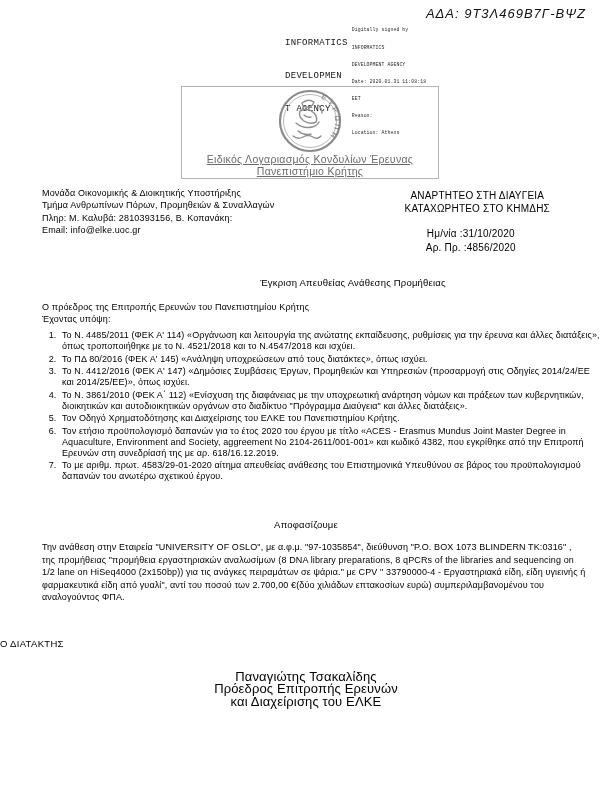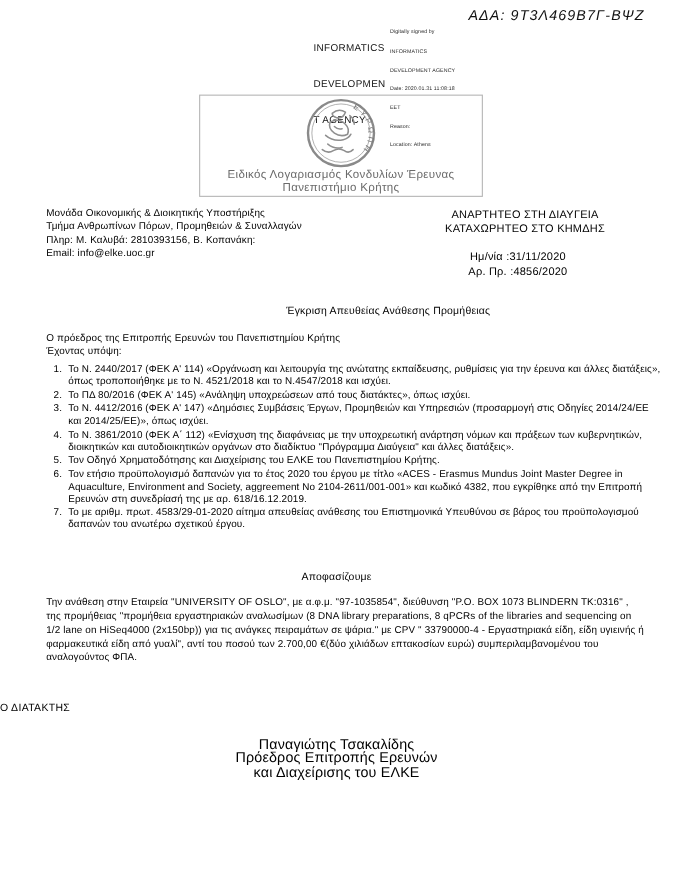--- a/index.html
+++ b/index.html
@@ -13,41 +13,41 @@
     overflow:hidden;
   }
   
   .ada{
     position:absolute;top:6px;right:26px;
     font-size:13px;letter-spacing:1px;color:#111;
     white-space:nowrap;
     font-style:italic;
   }
   
-  .stamp{position:absolute;left:285px;top:16px;display:flex;}
+  .stamp{position:absolute;left:285px;top:16px;display:flex;font-family:Liberation Mono, monospace;}
   .stamp-signer{
     font-size:9px;line-height:11px;color:#151515;letter-spacing:.3px;
     white-space:pre;
   }
   .stamp-details{
     margin-left:4px;
     font-size:4.8px;line-height:5.7px;color:#2a2a2a;
     white-space:pre;letter-spacing:.1px;
   }
   
   .logo-box{
     position:absolute;left:181px;top:86px;width:258px;height:93px;
     border:1px solid #b5b5b5;
     display:flex;flex-direction:column;align-items:center;
     box-sizing:border-box;
   }
   .seal{margin-top:2px;}
   .logo-caption{
     font-size:10.5px;line-height:12px;color:#6b6b6b;
-    text-align:center;letter-spacing:.3px;
+    text-align:center;letter-spacing:.3px;text-decoration:underline;
   }
   
   .contact{
     position:absolute;left:42px;top:187px;
     font-size:9px;line-height:12.4px;letter-spacing:.15px;
   }
   
   .right-head{
     position:absolute;right:62px;top:189px;
     text-align:center;font-size:10px;line-height:13px;letter-spacing:.2px;
@@ -140,34 +140,34 @@
     <div>Μονάδα Οικονομικής &amp; Διοικητικής Υποστήριξης</div>
     <div>Τμήμα Ανθρωπίνων Πόρων, Προμηθειών &amp; Συναλλαγών</div>
     <div>Πληρ: Μ. Καλυβά: 2810393156, Β. Κοπανάκη:</div>
     <div>Email: info@elke.uoc.gr</div>
   </div>
 
   <div class="right-head">
     <div>ΑΝΑΡΤΗΤΕΟ ΣΤΗ ΔΙΑΥΓΕΙΑ</div>
     <div>ΚΑΤΑΧΩΡΗΤΕΟ ΣΤΟ ΚΗΜΔΗΣ</div>
     <div class="dates">
-      <div>Ημ/νία :31/11/2020</div>
+      <div>Ημ/νία :31/10/2020</div>
       <div>Αρ. Πρ. :4856/2020</div>
     </div>
   </div>
 
   <div class="subject">Έγκριση Απευθείας Ανάθεσης Προμήθειας</div>
 
   <div class="intro">
     <div>Ο πρόεδρος της Επιτροπής Ερευνών του Πανεπιστημίου Κρήτης</div>
     <div>Έχοντας υπόψη:</div>
   </div>
 
   <ol class="considerations">
-    <li>Το Ν. 2440/2017 (ΦΕΚ Α' 114) «Οργάνωση και λειτουργία της ανώτατης εκπαίδευσης, ρυθμίσεις για την έρευνα και άλλες διατάξεις», όπως τροποποιήθηκε με το Ν. 4521/2018 και το Ν.4547/2018 και ισχύει.</li>
+    <li>Το Ν. 4485/2011 (ΦΕΚ Α' 114) «Οργάνωση και λειτουργία της ανώτατης εκπαίδευσης, ρυθμίσεις για την έρευνα και άλλες διατάξεις», όπως τροποποιήθηκε με το Ν. 4521/2018 και το Ν.4547/2018 και ισχύει.</li>
     <li>Το ΠΔ 80/2016 (ΦΕΚ Α' 145) «Ανάληψη υποχρεώσεων από τους διατάκτες», όπως ισχύει.</li>
     <li>Το Ν. 4412/2016 (ΦΕΚ Α' 147) «Δημόσιες Συμβάσεις Έργων, Προμηθειών και Υπηρεσιών (προσαρμογή στις Οδηγίες 2014/24/ΕΕ και 2014/25/ΕΕ)», όπως ισχύει.</li>
     <li>Το Ν. 3861/2010 (ΦΕΚ Α΄ 112) «Ενίσχυση της διαφάνειας με την υποχρεωτική ανάρτηση νόμων και πράξεων των κυβερνητικών, διοικητικών και αυτοδιοικητικών οργάνων στο διαδίκτυο "Πρόγραμμα Διαύγεια" και άλλες διατάξεις».</li>
     <li>Τον Οδηγό Χρηματοδότησης και Διαχείρισης του ΕΛΚΕ του Πανεπιστημίου Κρήτης.</li>
     <li>Τον ετήσιο προϋπολογισμό δαπανών για το έτος 2020 του έργου με τίτλο «ACES  - Erasmus Mundus Joint Master Degree in Aquaculture, Environment and Society, aggreement No 2104-2611/001-001» και κωδικό 4382, που εγκρίθηκε από την Επιτροπή Ερευνών στη συνεδρίασή της με αρ. 618/16.12.2019.</li>
     <li>Το με αριθμ. πρωτ. 4583/29-01-2020 αίτημα απευθείας ανάθεσης του Επιστημονικά Υπευθύνου σε βάρος του προϋπολογισμού δαπανών του ανωτέρω σχετικού έργου.</li>
   </ol>
 
   <div class="decision-heading">Αποφασίζουμε</div>
   <div class="decision-par">Την ανάθεση στην Εταιρεία "UNIVERSITY OF OSLO", με α.φ.μ. "97-1035854", διεύθυνση "P.O. BOX 1073 BLINDERN TK:0316" , της προμήθειας "προμήθεια εργαστηριακών αναλωσίμων (8 DNA library preparations, 8 qPCRs of the libraries and sequencing on 1/2 lane on HiSeq4000 (2x150bp)) για τις ανάγκες πειραμάτων σε ψάρια."  με CPV " 33790000-4 -  Εργαστηριακά είδη, είδη υγιεινής ή φαρμακευτικά είδη από γυαλί", αντί του ποσού των 2.700,00 €(δύο χιλιάδων επτακοσίων ευρώ) συμπεριλαμβανομένου του αναλογούντος ΦΠΑ.</div>

